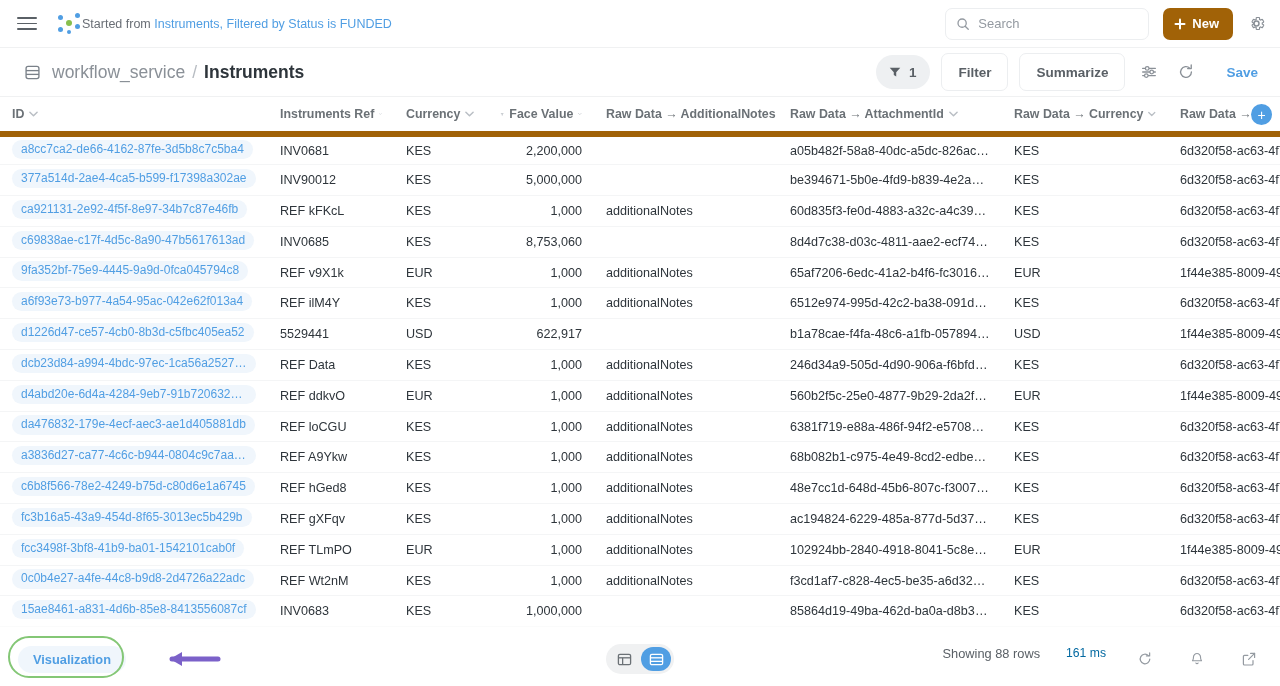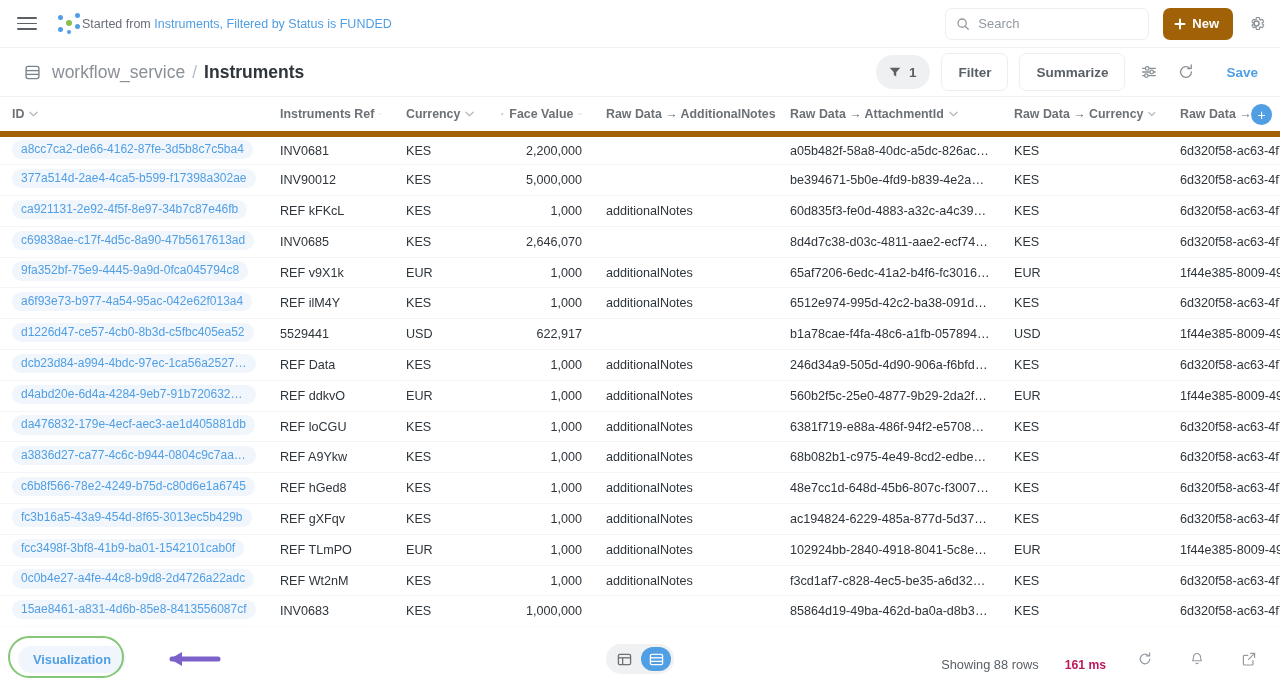--- a/index.html
+++ b/index.html
@@ -265,25 +265,25 @@
   .toggle .seg {
     width: 30px; height: 24px;
     border-radius: 13px;
     display: flex; align-items: center; justify-content: center;
     cursor: pointer;
   }
   .toggle .seg.active { background: #509ee3; }
   .footer-right {
     margin-left: auto;
     display: flex;
-    align-items: flex-end;
+    align-items: flex-start;
     gap: 26px;
   }
   .rows-text { font-size: 12.8px; color: #5a6066; }
-  .ms-text { font-size: 12.2px; color: #be185d; font-weight: bold; }
+  .ms-text { font-size: 12.2px; color: #0369a1; }
 </style>
 </head>
 <body>
 
 <div class="topbar">
   <div class="hamburger">
     <span></span>
       <span></span>
       <span></span>
   </div>
@@ -482,21 +482,21 @@
           <td class="num">1,000</td>
           <td>additionalNotes</td>
           <td>60d835f3-fe0d-4883-a32c-a4c395c6e194</td>
           <td>KES</td>
           <td>6d320f58-ac63-4f7b-</td>
         </tr>
         <tr>
           <td><span class="pill">c69838ae-c17f-4d5c-8a90-47b5617613ad</span></td>
           <td>INV0685</td>
           <td>KES</td>
-          <td class="num">2,646,070</td>
+          <td class="num">8,753,060</td>
           <td></td>
           <td>8d4d7c38-d03c-4811-aae2-ecf74f1863e4</td>
           <td>KES</td>
           <td>6d320f58-ac63-4f7b-</td>
         </tr>
         <tr>
           <td><span class="pill">9fa352bf-75e9-4445-9a9d-0fca045794c8</span></td>
           <td>REF v9X1k</td>
           <td>EUR</td>
           <td class="num">1,000</td>

